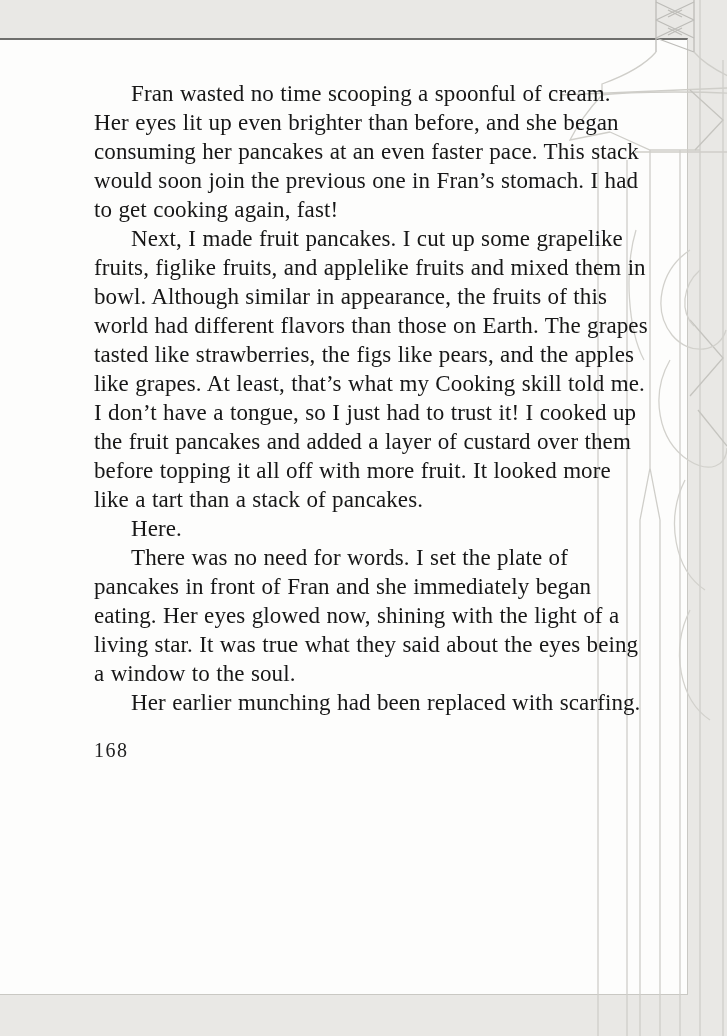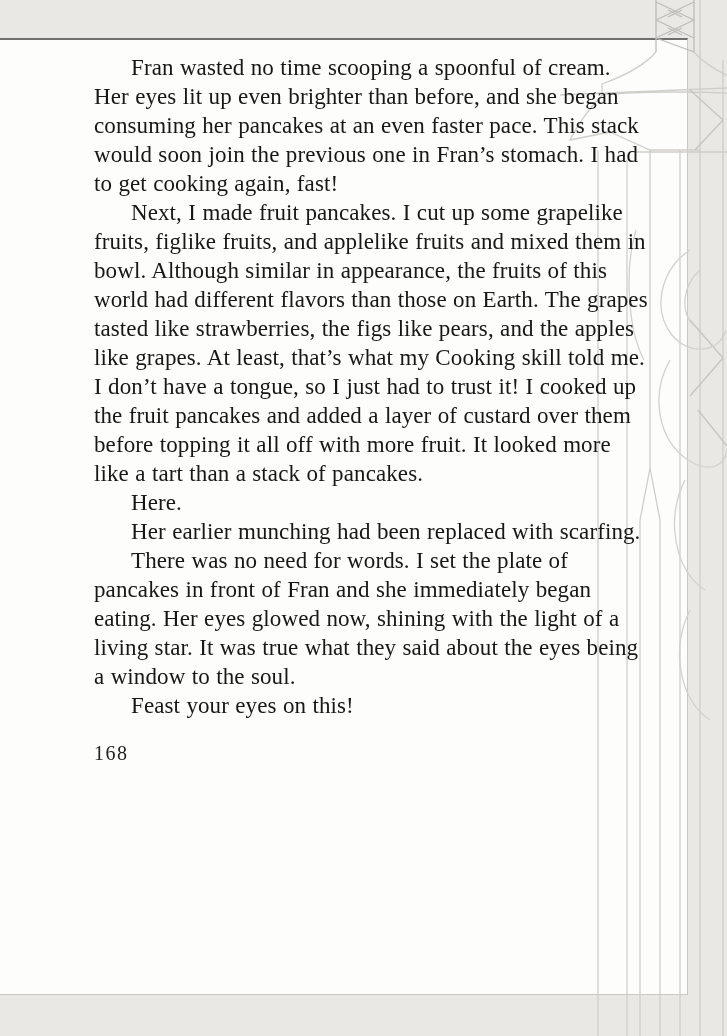--- a/index.html
+++ b/index.html
@@ -26,21 +26,21 @@
 
   
   .ornament {
     position: absolute; top: 0; right: 0;
     width: 187px; height: 1036px;
     pointer-events: none;
   }
 
   .content {
     position: absolute;
-    left: 0; top: 24px;
+    left: 0; top: 50px;
     width: 688px;
     box-sizing: border-box;
     padding: 29px 37px 0 94px;
     color: #171717;
   }
   .para {
     margin: 0;
     font-size: 23px;
     line-height: 29px;
     text-indent: 37px;
@@ -106,19 +106,18 @@
       <path d="M145,480 C125,520 135,570 165,590"></path>
       <path d="M150,610 C130,650 140,700 170,720"></path>
       <path d="M96,230 C84,270 88,330 104,360"></path>
     </g>
   </svg>
 
   <div class="content">
     <p class="para">Fran wasted no time scooping a spoonful of cream. Her eyes lit up even brighter than before, and she began consuming her pancakes at an even faster pace. This stack would soon join the previous one in Fran’s stomach. I had to get cooking again, fast!</p>
     <p class="para">Next, I made fruit pancakes. I cut up some grapelike fruits, figlike fruits, and applelike fruits and mixed them in bowl. Although similar in appearance, the fruits of this world had different flavors than those on Earth. The grapes tasted like strawberries, the figs like pears, and the apples like grapes. At least, that’s what my Cooking skill told me. I don’t have a tongue, so I just had to trust it! I cooked up the fruit pancakes and added a layer of custard over them before topping it all off with more fruit. It looked more like a tart than a stack of pancakes.</p>
     <p class="para italic">Here.</p>
+    <p class="para">There was no need for words. I set the plate of pancakes in front of Fran and she immediately began eating. Her eyes glowed now, shining with the light of a living star. It was true what they said about the eyes being a window to the soul.</p>
     <p class="para">Her earlier munching had been replaced with scarfing.</p>
-    <p class="para">There was no need for words. I set the plate of pancakes in front of Fran and she immediately began eating. Her eyes glowed now, shining with the light of a living star. It was true what they said about the eyes being a window to the soul.</p>
-    <p class="para italic">Feast your eyes on this!</p>
     <div class="page-number">168</div>
   </div>
 
 </div>
 
 </body></html>

